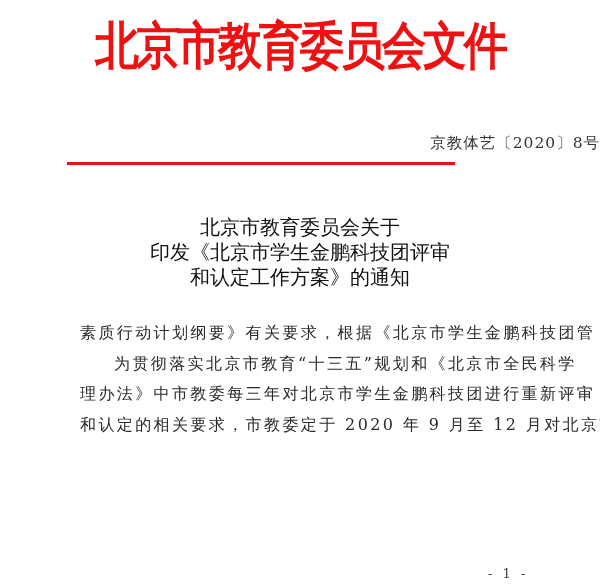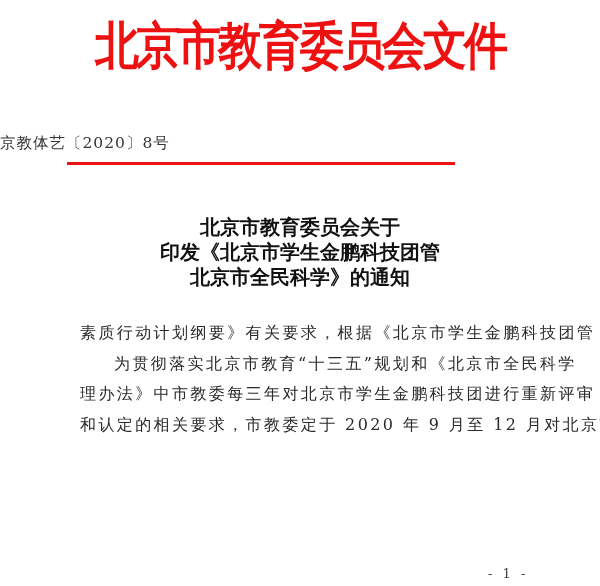--- a/index.html
+++ b/index.html
@@ -33,38 +33,38 @@
       font-size: 44px;
       line-height: 56px;
       letter-spacing: -3px;
       transform: scaleY(1.15);
       transform-origin: center top;
     }
     .doc-number {
       position: absolute;
       left: 0; top: 133px;
       width: 600px;
-      text-align: left;
+      text-align: right;
       font-size: 15.5px;
       line-height: 20px;
       color: #333333;
       letter-spacing: 1px;
     }
     .red-rule {
       position: absolute;
       left: 67px; top: 162px;
       width: 388px; height: 3px;
       background: #ee1111;
     }
     .doc-title {
       position: absolute;
       left: 0; top: 215px;
       width: 600px;
       text-align: center;
-      font-weight: bold;
+      font-weight: normal;
       font-size: 20px;
       line-height: 25px;
       color: #111111;
     }
     .doc-title div { white-space: nowrap; }
     .body-text {
       position: absolute;
       left: 80px; top: 318px;
       width: 445px;
       font-size: 16px;
@@ -89,22 +89,22 @@
 <div class="page">
 
   <div class="masthead">北京市教育委员会文件</div>
 
   <div class="doc-number">京教体艺〔2020〕8号</div>
 
   <div class="red-rule"></div>
 
   <div class="doc-title">
     <div>北京市教育委员会关于</div>
-    <div>印发《北京市学生金鹏科技团管</div>
-    <div>北京市全民科学》的通知</div>
+    <div>印发《北京市学生金鹏科技团评审</div>
+    <div>和认定工作方案》的通知</div>
   </div>
 
   <div class="body-text">
     <div class="line">素质行动计划纲要》有关要求，根据《北京市学生金鹏科技团管</div>
     <div class="line indent">为贯彻落实北京市教育“十三五”规划和《北京市全民科学</div>
     <div class="line">理办法》中市教委每三年对北京市学生金鹏科技团进行重新评审</div>
     <div class="line">和认定的相关要求，市教委定于 2020 年 9 月至 12 月对北京市学</div>
   </div>
 
   <div class="page-number">- 1 -</div>

